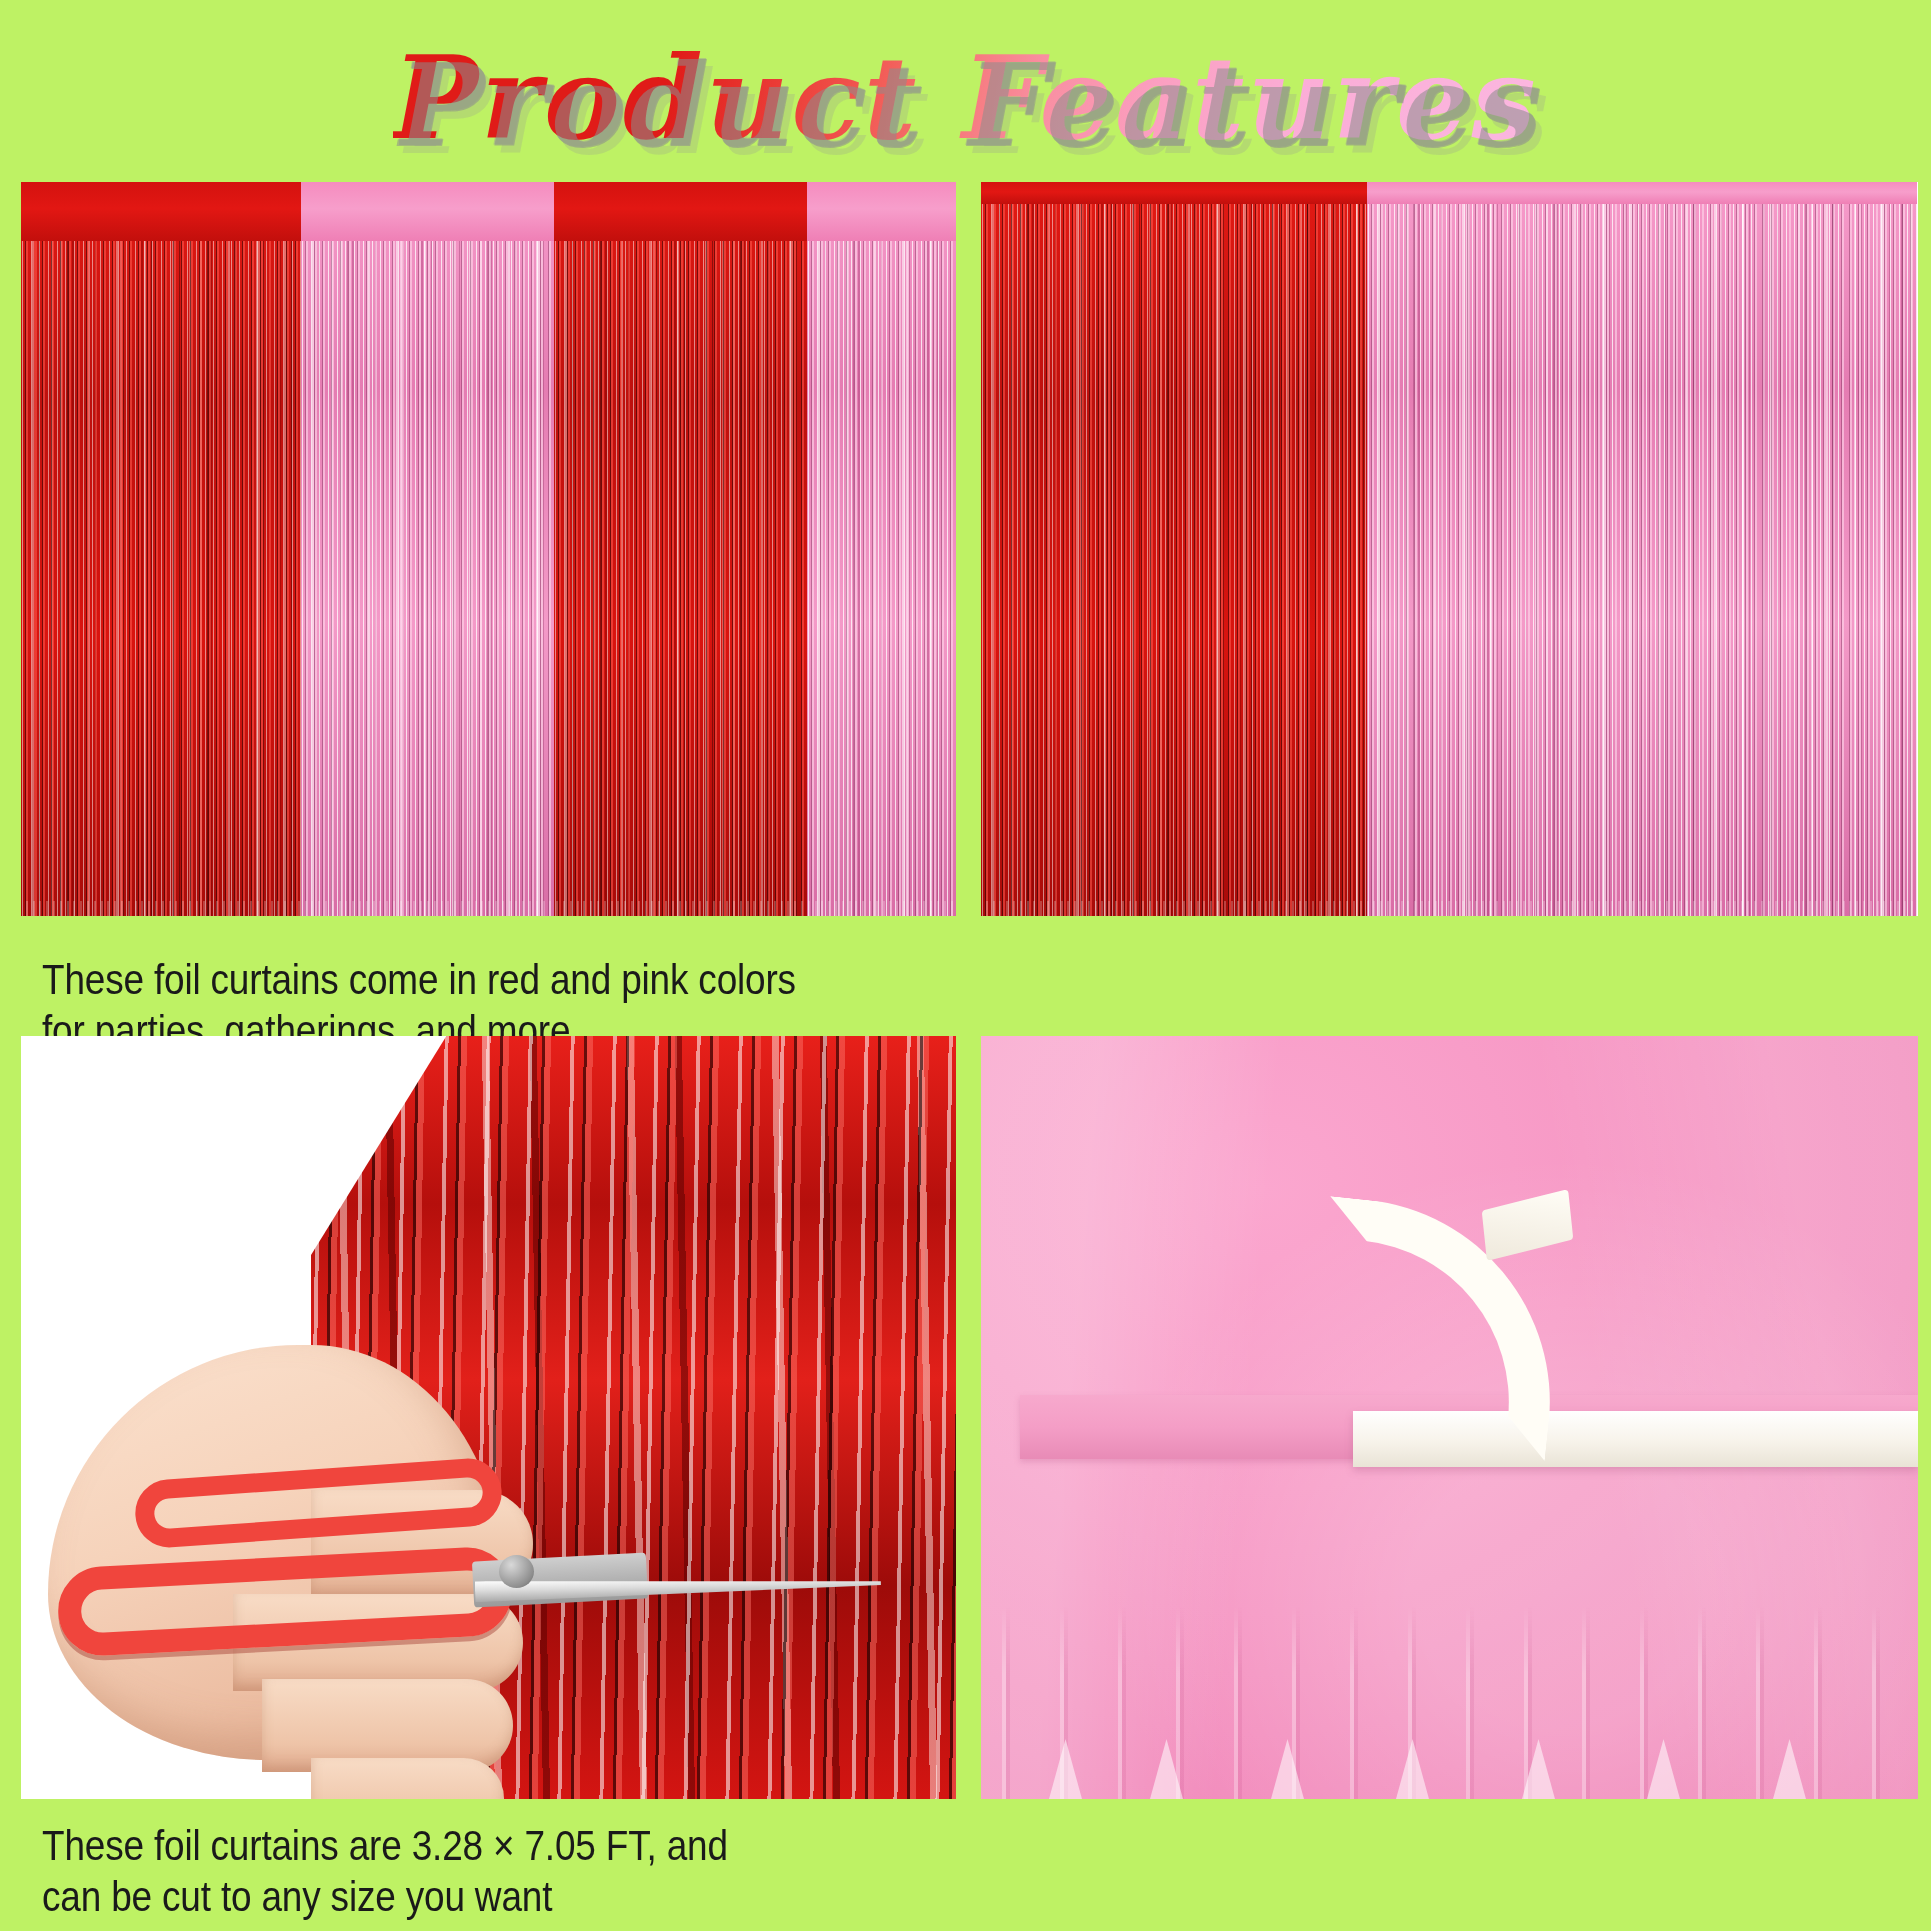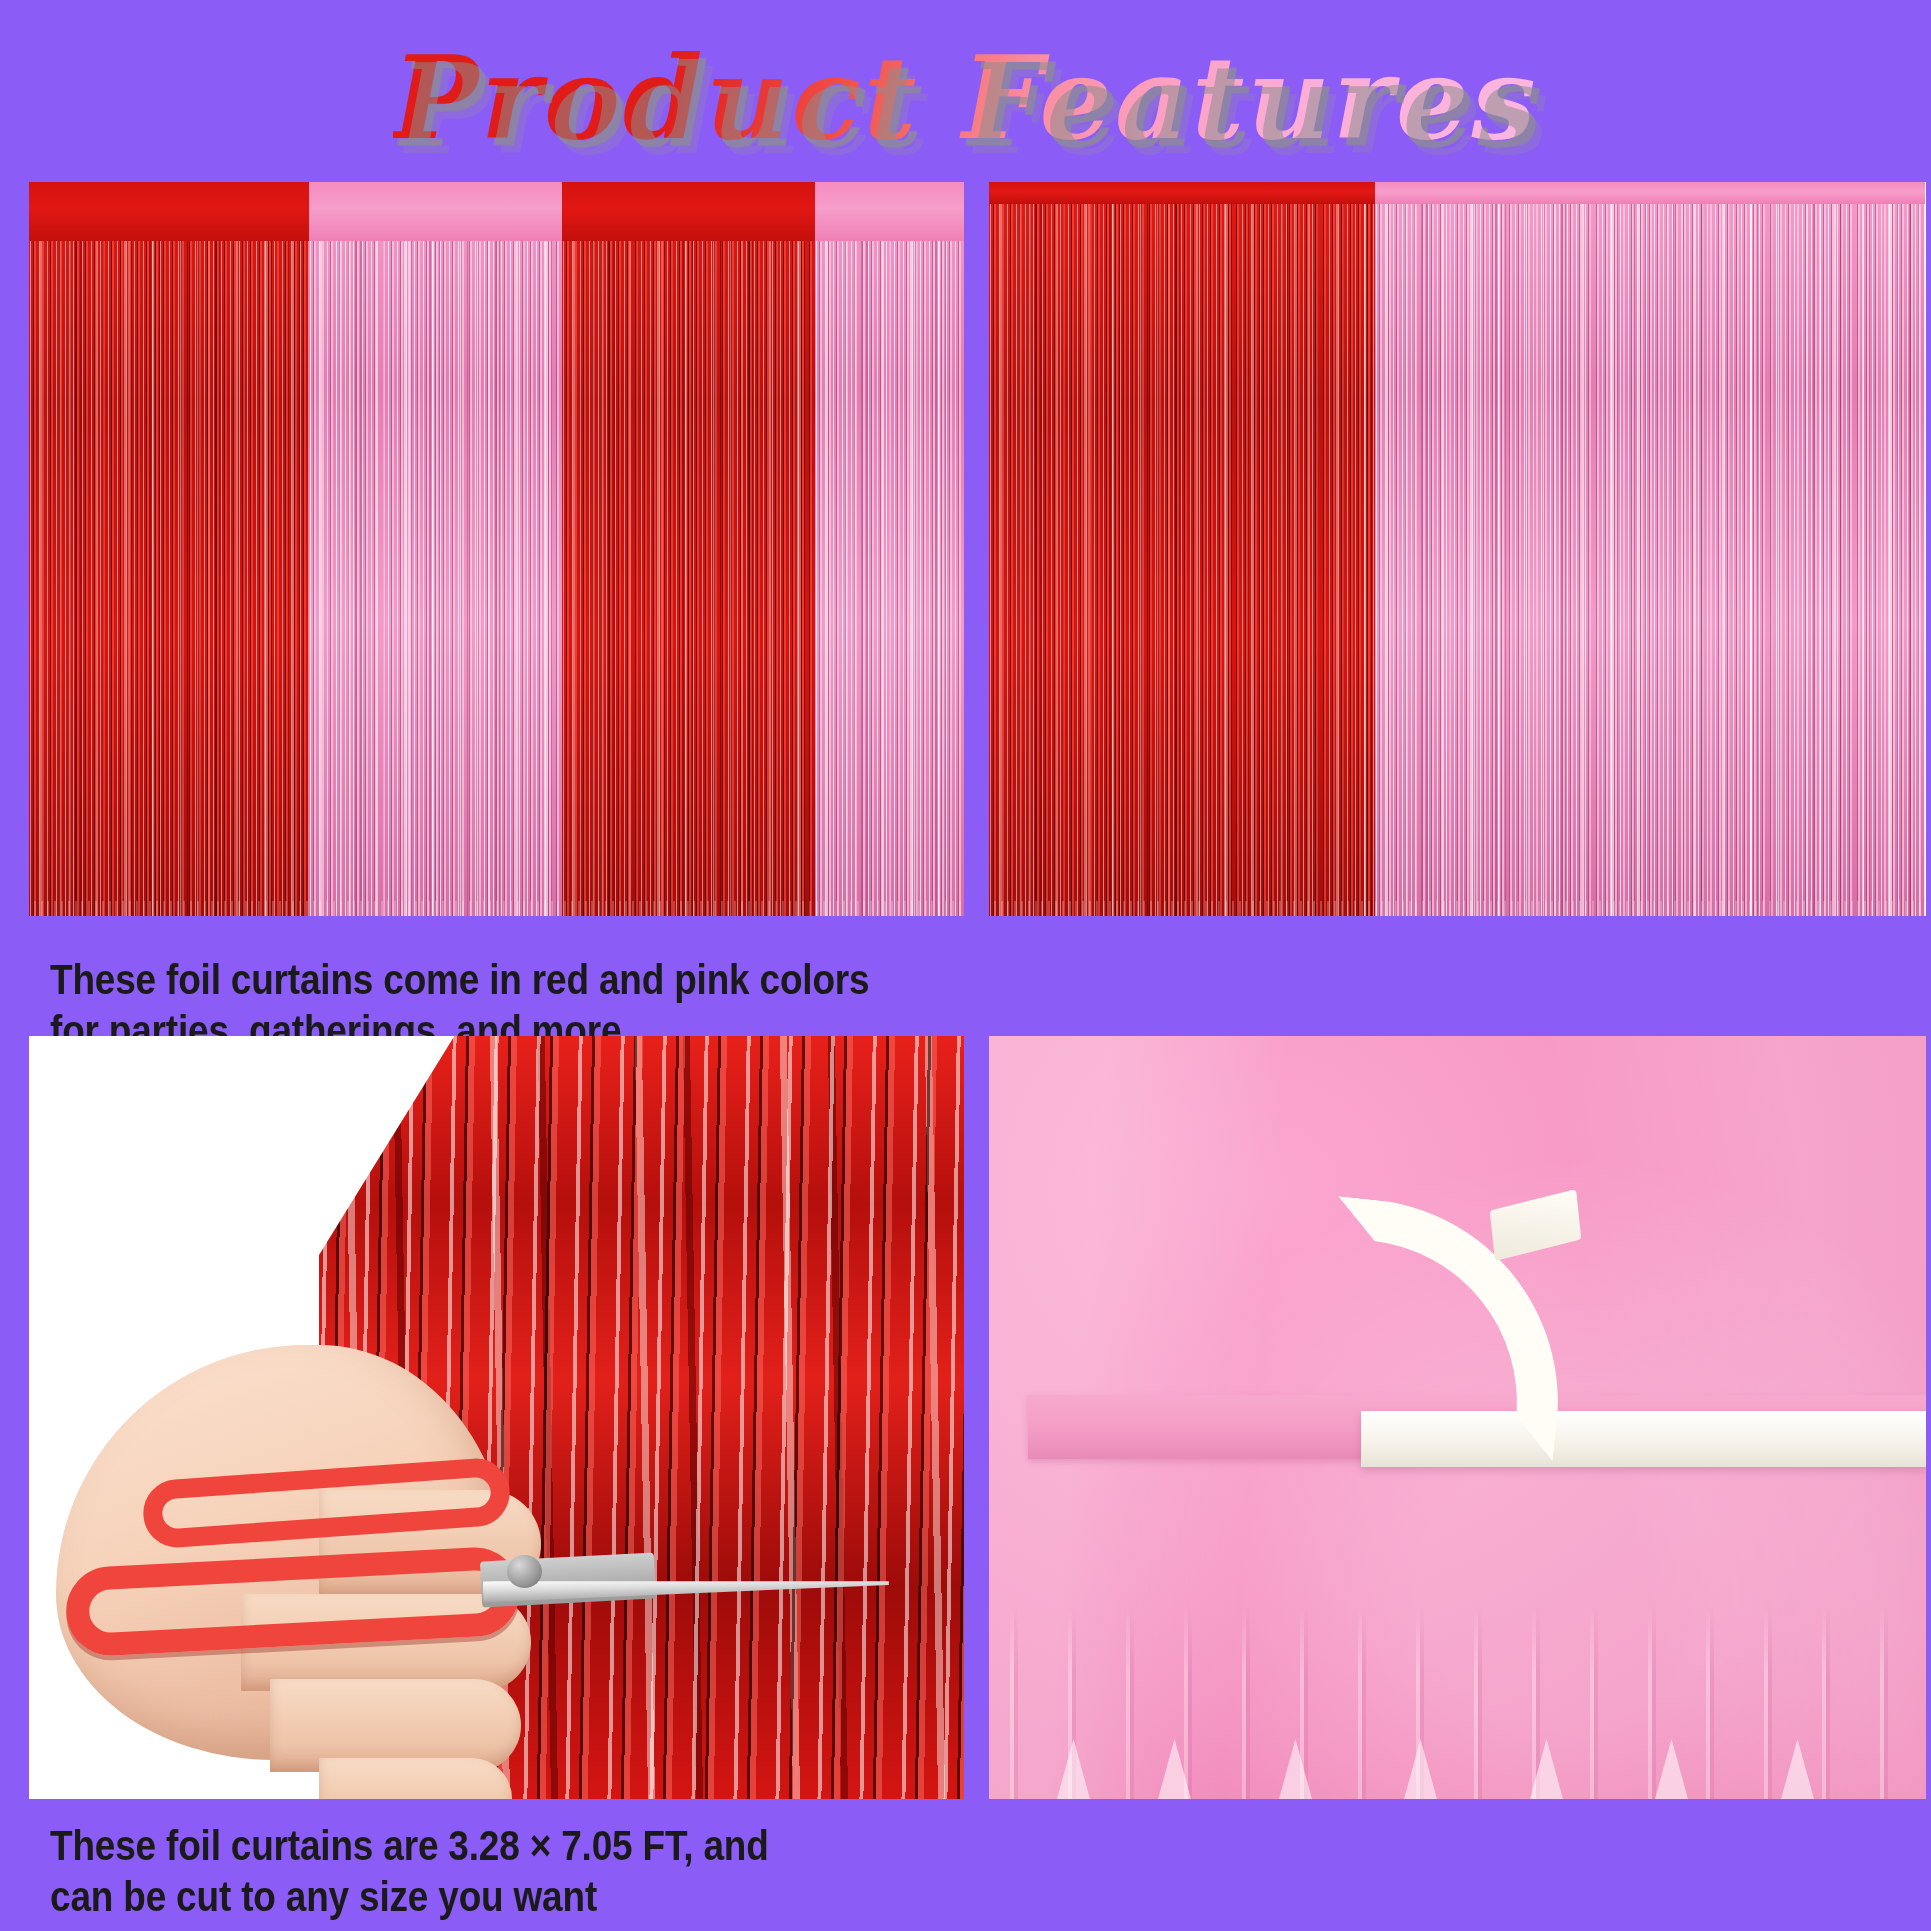--- a/index.html
+++ b/index.html
@@ -6,21 +6,21 @@
   html, body {
     width: 1931px; height: 1931px;
     background: #ffffff;
     font-family: "Liberation Sans", sans-serif;
     overflow: hidden;
   }
 
   #page {
     position: relative;
     width: 1931px; height: 1931px;
-    background: #8b5cf6;
+    background: #bef264;
   }
 
   
   .title-wrap {
     position: absolute;
     top: 33px; left: 0; width: 1931px;
     text-align: center;
     height: 130px;
   }
   .title {
@@ -44,22 +44,22 @@
     background-clip: text;
     color: transparent;
     -webkit-text-fill-color: transparent;
     text-shadow: 6.8px 7.7px 0 rgba(140,140,140,0.55);
     filter: drop-shadow(6.8px 7.7px 0 rgba(150,150,150,0.45));
   }
 
   
   .grid {
     position: absolute;
-    top: 182px; left: 12px;
-    width: 1773px; height: 1738px; font-weight: bold;
+    top: 182px; left: 4px;
+    width: 1773px; height: 1738px;
   }
 
   .cell { position: absolute; }
   .cell.tl { left: 17.4px;   top: 0;    width: 935px; height: 840px; }
   .cell.tr { left: 977px; top: 0;    width: 937px; height: 840px; }
   .cell.bl { left: 17.4px;   top: 854px; width: 935px; height: 869px; }
   .cell.br { left: 977px; top: 854px; width: 937px; height: 869px; }
 
   .photo { position: relative; overflow: hidden; background: #fff; }
 

